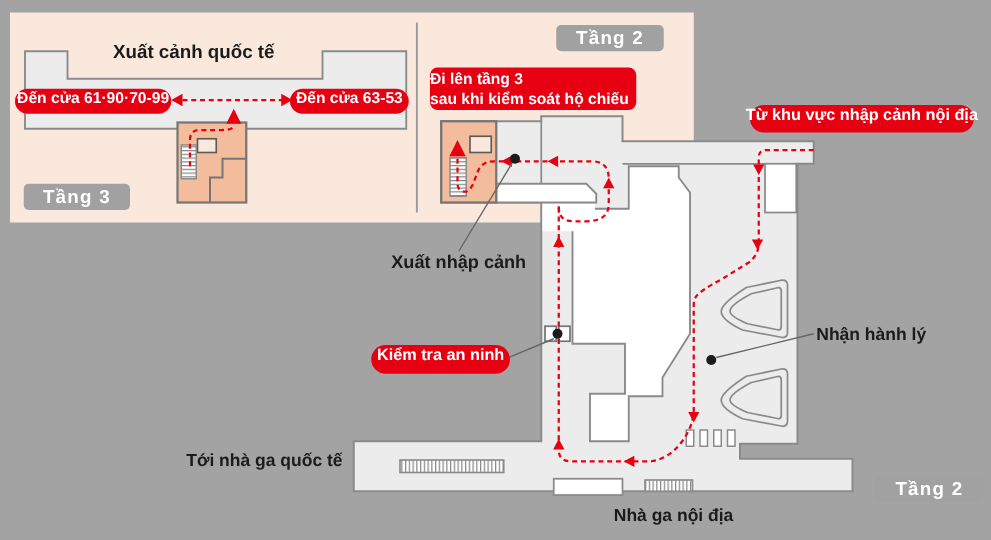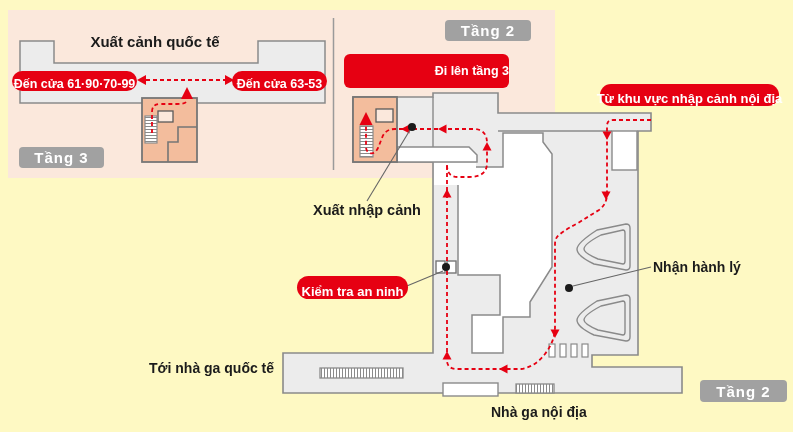--- a/index.html
+++ b/index.html
@@ -1,21 +1,21 @@
 <!DOCTYPE html>
 <html><head>
 <meta charset="utf-8">
 <style>
   html,body{margin:0;padding:0;background:#fff;}
-  #stage{position:relative;width:793px;height:432px;background:#fef9c3;overflow:hidden;
+  #stage{position:relative;width:793px;height:432px;background:#a3a3a3;overflow:hidden;
          font-family:"Liberation Sans","DejaVu Sans",sans-serif;}
   #plan{position:absolute;left:0;top:0;}
   .lbl{position:absolute;color:#1b1b1b;font-weight:bold;white-space:nowrap;}
   .badge-red{position:absolute;background:#e60012;color:#fff;font-weight:bold;
-             display:flex;align-items:flex-end;justify-content:center;text-align:center;
+             display:flex;align-items:flex-start;justify-content:center;text-align:center;
              white-space:nowrap;}
   .badge-grey{position:absolute;background:#a1a1a1;color:#fff;font-weight:bold;
               display:flex;align-items:center;justify-content:center;border-radius:4px;
               letter-spacing:1px;white-space:nowrap;}
 </style>
 </head>
 <body>
 
 <div id="stage">
 
@@ -127,20 +127,21 @@
 
   <div class="badge-red" style="left:12px;top:71px;width:125px;height:20px;border-radius:10px;font-size:12.5px;">Đến cửa 61·90·70-99</div>
   <div class="badge-red" style="left:232px;top:71px;width:95px;height:20px;border-radius:10px;font-size:12.5px;">Đến cửa 63-53</div>
 
   <div class="badge-grey" style="left:19px;top:147px;width:85px;height:21px;font-size:15px;">Tầng 3</div>
 
   <div class="badge-grey" style="left:445px;top:20px;width:86px;height:21px;font-size:15px;">Tầng 2</div>
 
   <div class="badge-red" style="left:344px;top:54px;width:165px;height:34px;border-radius:6px;font-size:12.5px;line-height:16px;flex-direction:column;">
     <div>Đi lên tầng 3</div>
+    <div>sau khi kiểm soát hộ chiếu</div>
   </div>
 
   <div class="badge-red" style="left:600px;top:84px;width:179px;height:22px;border-radius:11px;font-size:13px;">Từ khu vực nhập cảnh nội địa</div>
 
   <div class="lbl" style="left:313px;top:202px;font-size:14.5px;">Xuất nhập cảnh</div>
 
   <div class="badge-red" style="left:297px;top:276px;width:111px;height:23px;border-radius:11.5px;font-size:13px;">Kiểm tra an ninh</div>
 
   <div class="lbl" style="left:653px;top:259px;font-size:14px;">Nhận hành lý</div>
 

